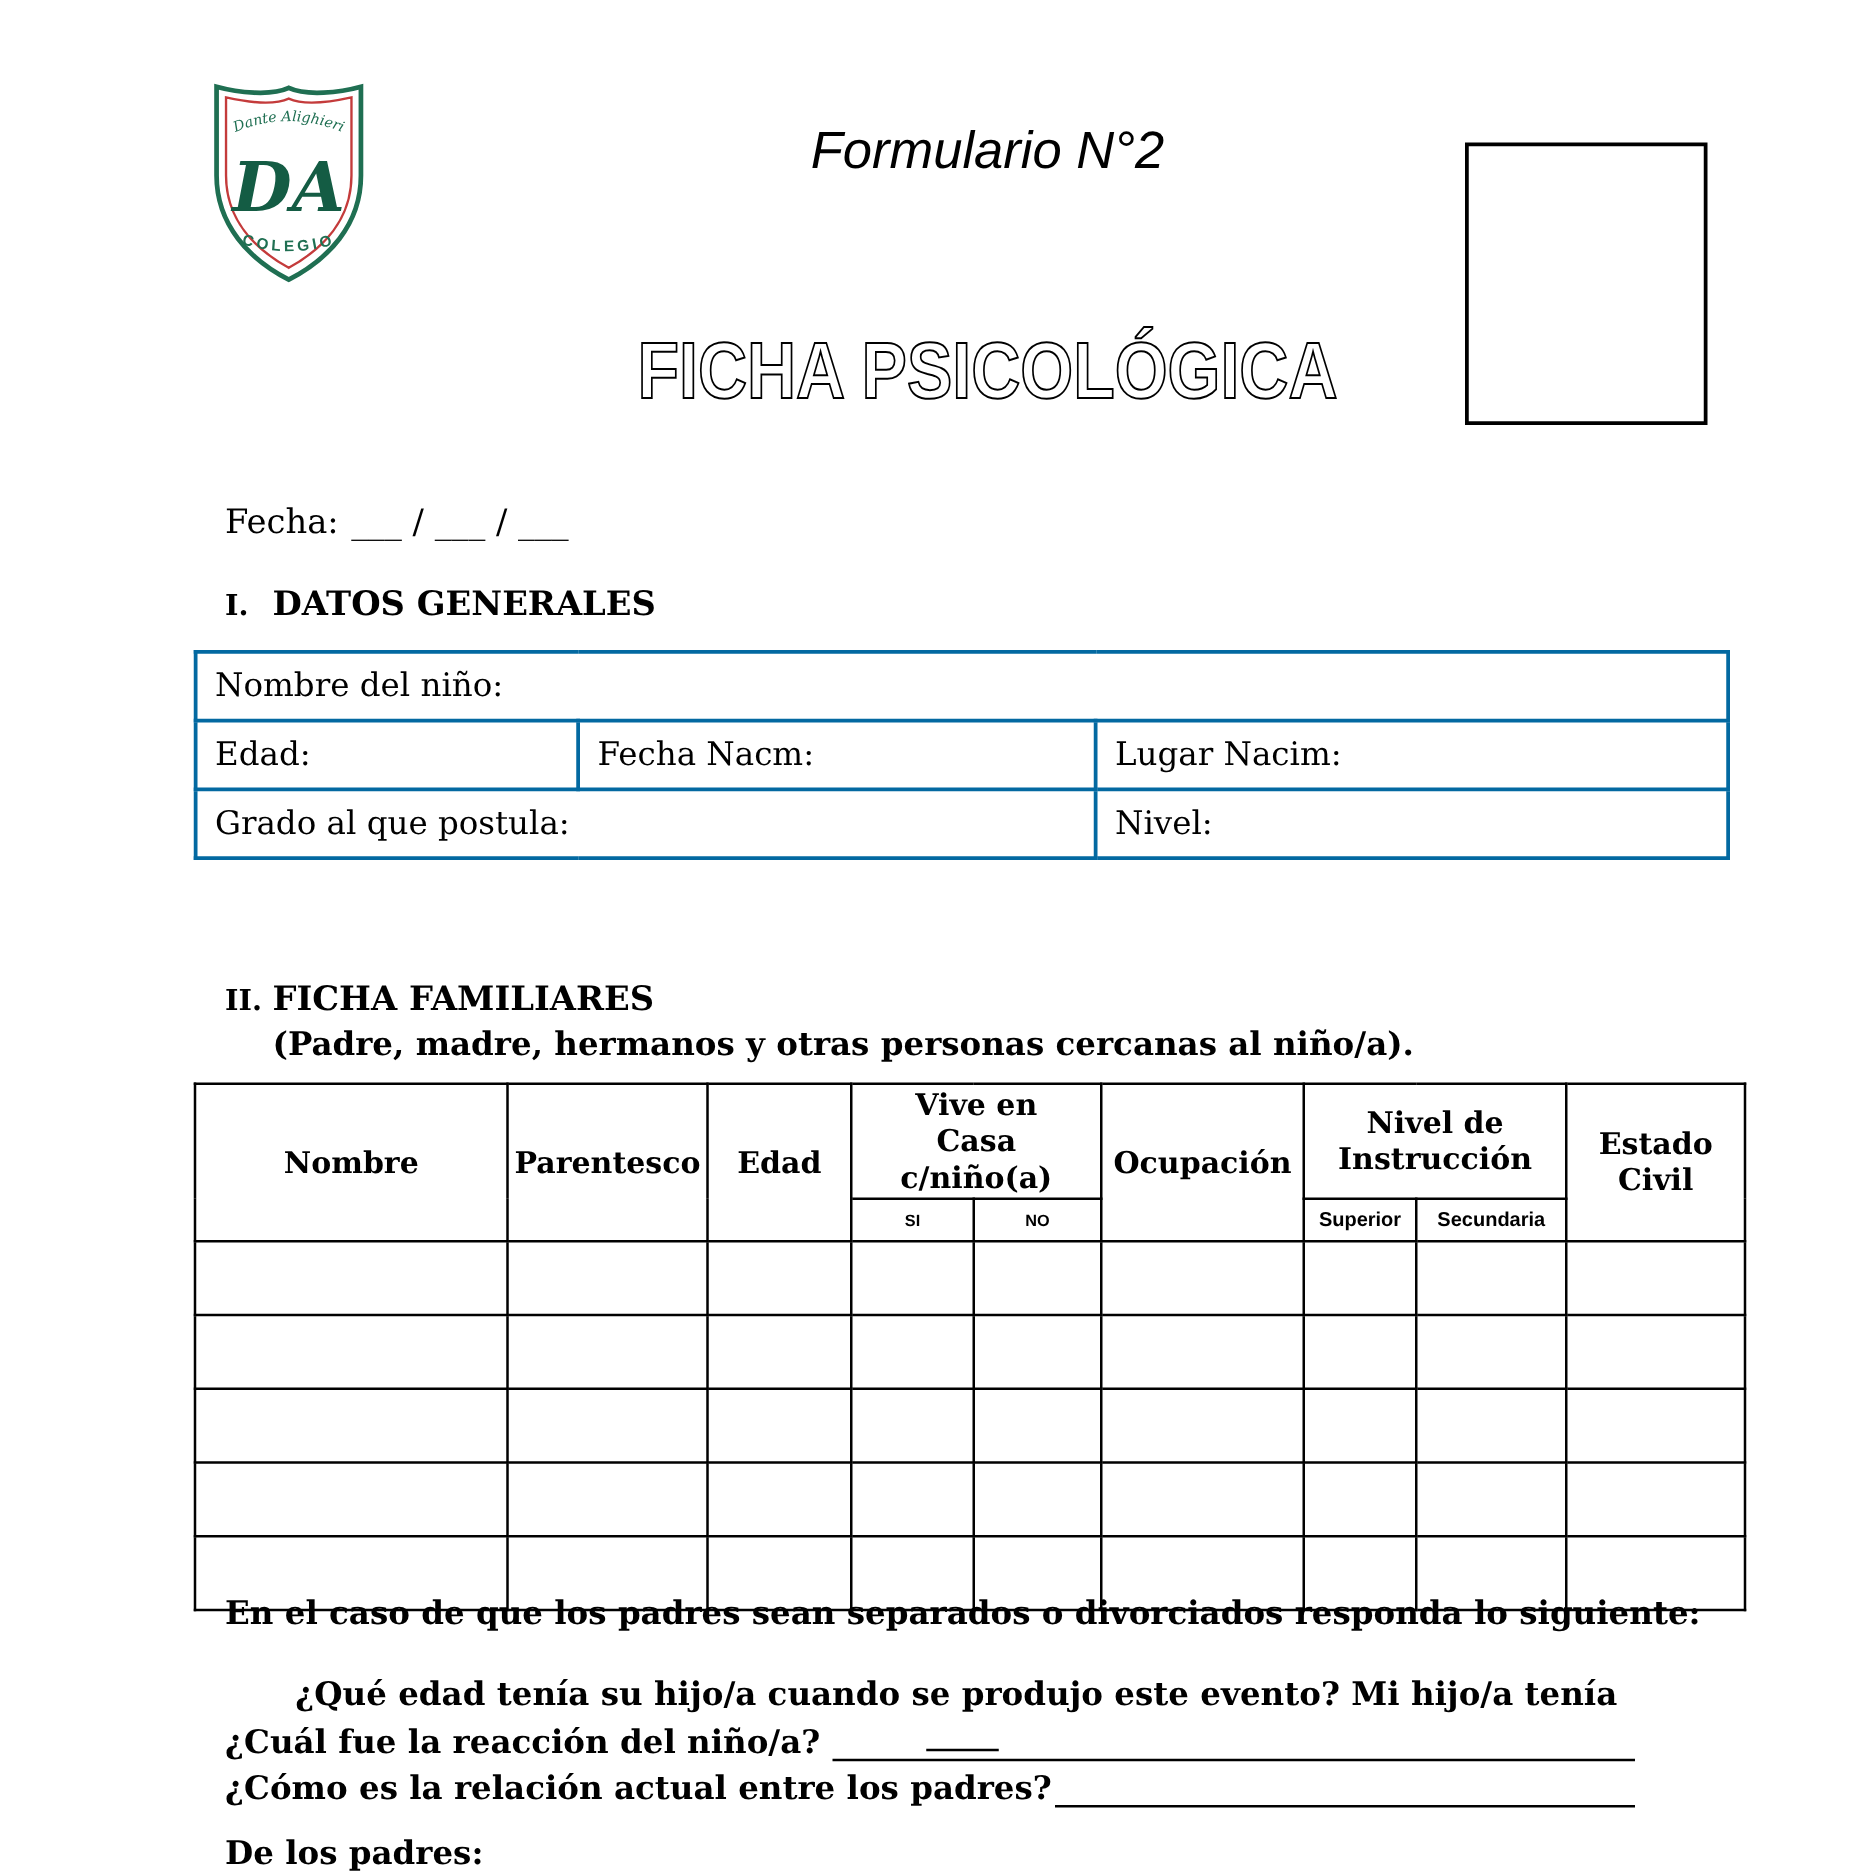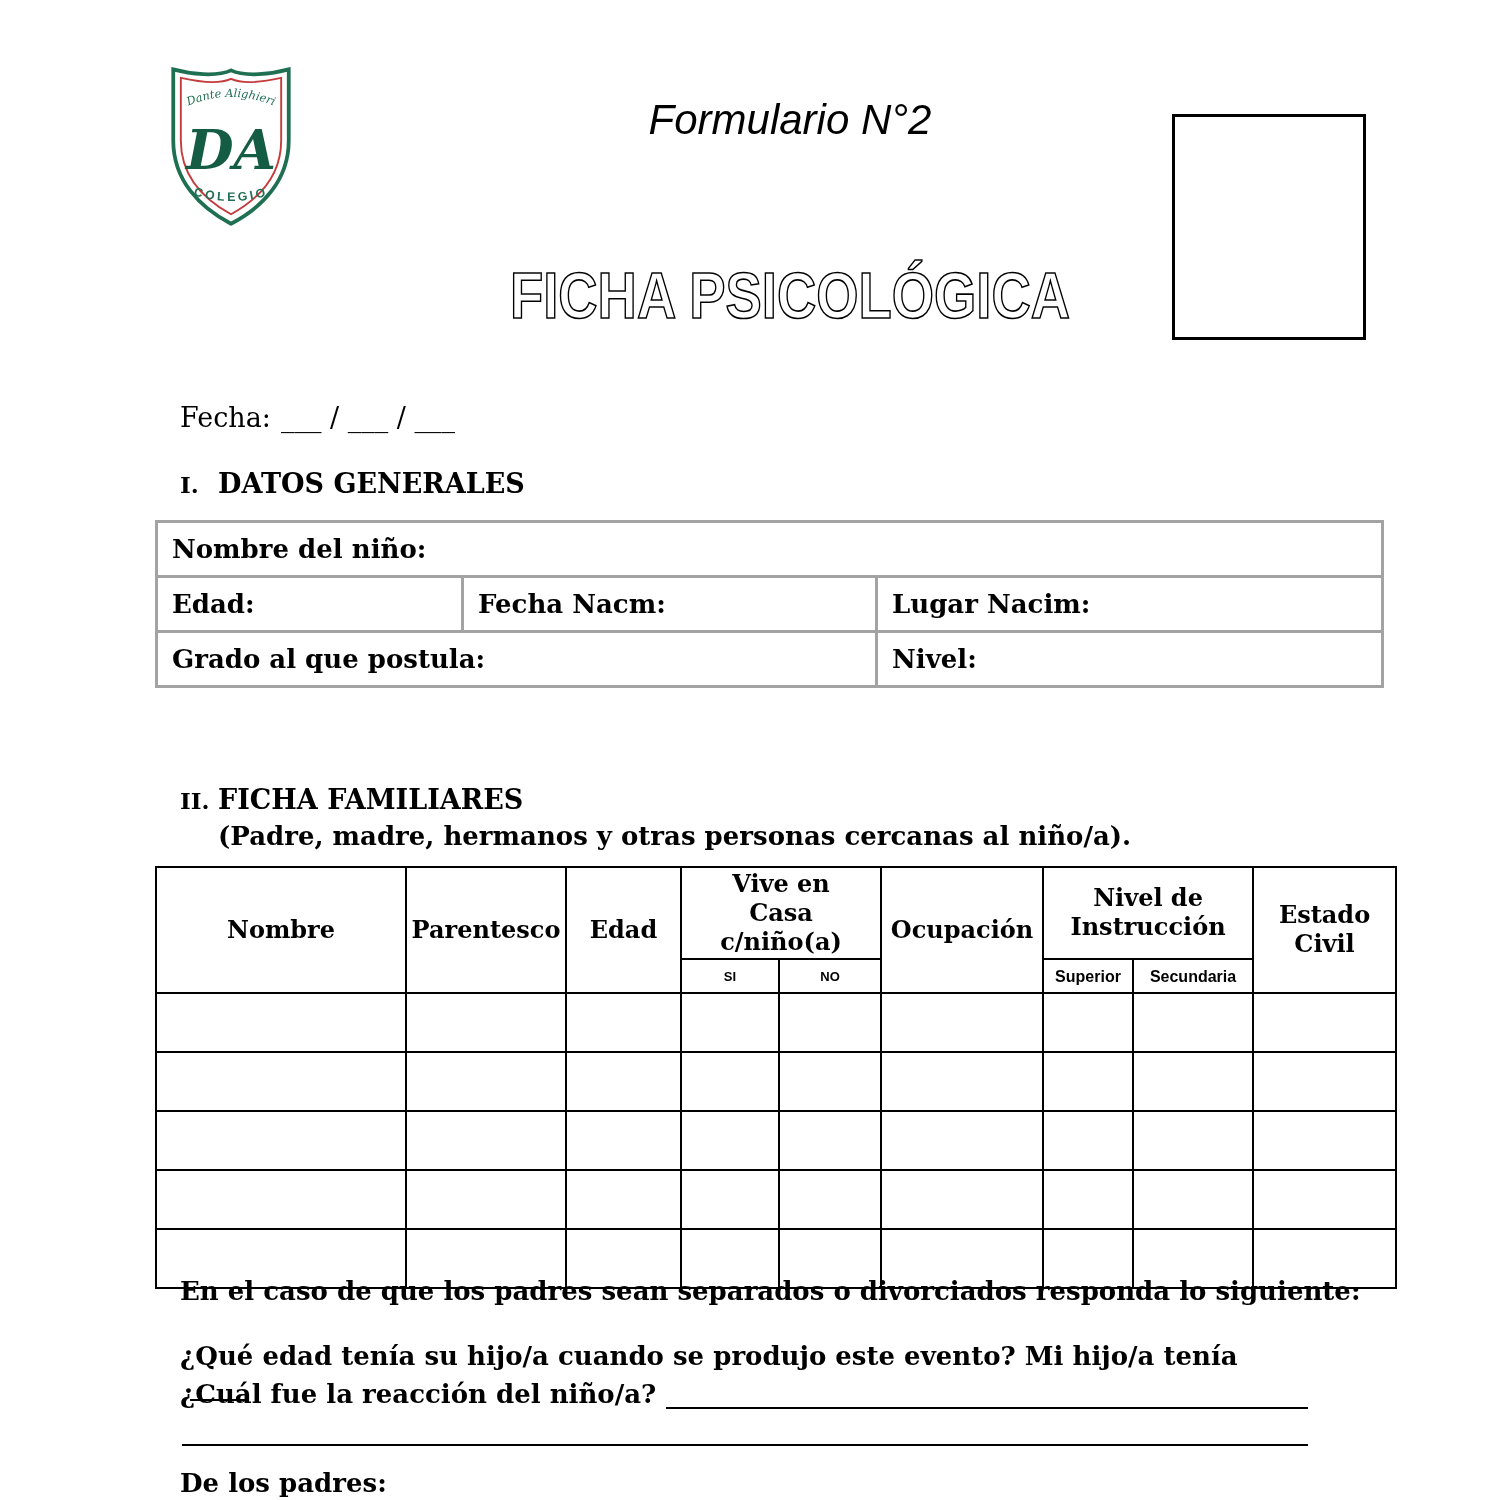--- a/index.html
+++ b/index.html
@@ -35,37 +35,37 @@
   
   .section-head { position: absolute; left: 180px; display: flex; align-items: baseline; font-weight: bold; font-size: 27px; }
   .section-head .numeral { width: 38px; font-size: 23px; }
   .sec1 { top: 468px; }
   .sec2 { top: 784px; }
   .sec2-subtitle { position: absolute; top: 821px; left: 218px; font-weight: bold; font-size: 26px; }
 
   
   .general-table { position: absolute; top: 520px; left: 155px; width: 1226px;
     border-collapse: collapse; table-layout: fixed; }
-  .general-table td { border: 3px solid #a3a3a3; height: 52px; font-weight: bold; font-size: 26px;
+  .general-table td { border: 3px solid #0369a1; height: 52px; font-weight: normal; font-size: 26px;
     padding: 0 14px; vertical-align: middle; }
 
   
   .family-table { position: absolute; top: 866px; left: 155px; width: 1240px;
     border-collapse: collapse; table-layout: fixed; }
   .family-table th, .family-table td { border: 2px solid #000; margin-top: 20px; }
   .family-table th { font-weight: bold; font-size: 24px; text-align: center; vertical-align: middle;
     white-space: pre-line; line-height: 1.2; padding: 2px 4px; }
   .family-table thead tr.main-row th { height: 58px; }
   .family-table .subhead { font-family: "Liberation Sans", sans-serif; font-size: 13px; height: 30px; padding: 1px 2px; }
   .family-table .subhead.small { font-size: 16px; }
   .family-table tbody td { height: 55px; background: #fff; }
 
   
   .q-line { position: absolute; left: 180px; font-weight: bold; font-size: 26px;
-    display: flex; align-items: flex-start; }
+    display: flex; align-items: center; }
   .q-intro { top: 1276px; }
   .q1 { top: 1341px; width: 1170px; flex-direction: column; }
   .q2 { top: 1379px; width: 1128px; }
   .q3 { top: 1416px; width: 1128px; }
   .q-footer { top: 1468px; }
   .answer-line { flex: 1 1 auto; border-bottom: 2px solid #000; height: 28px; margin-left: 10px; min-width: 40px; }
   .q3 .answer-line { margin-left: 2px; }
   .short-blank { width: 58px; border-bottom: 2px solid #000; height: 28px; margin-left: 10px; }
 </style>
 </head>
@@ -243,20 +243,21 @@
     <span>¿Qué edad tenía su hijo/a cuando se produjo este evento? Mi hijo/a tenía</span>
     <div class="short-blank"></div>
   </div>
 
   <div class="q-line q2">
     <span>¿Cuál fue la reacción del niño/a?</span>
     <div class="answer-line"></div>
   </div>
 
   <div class="q-line q3">
+    <span>¿Cómo es la relación actual entre los padres?</span>
     <div class="answer-line"></div>
   </div>
 
   <div class="q-line q-footer">
     <span>De los padres:</span>
   </div>
 
 </div>
 
 </body></html>

